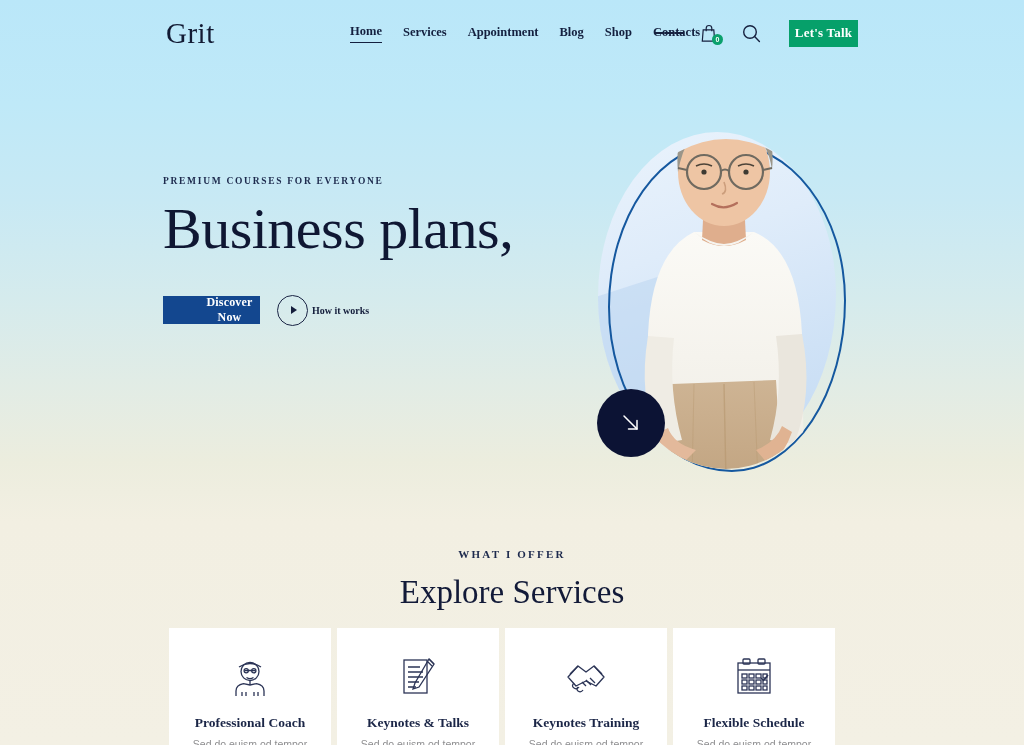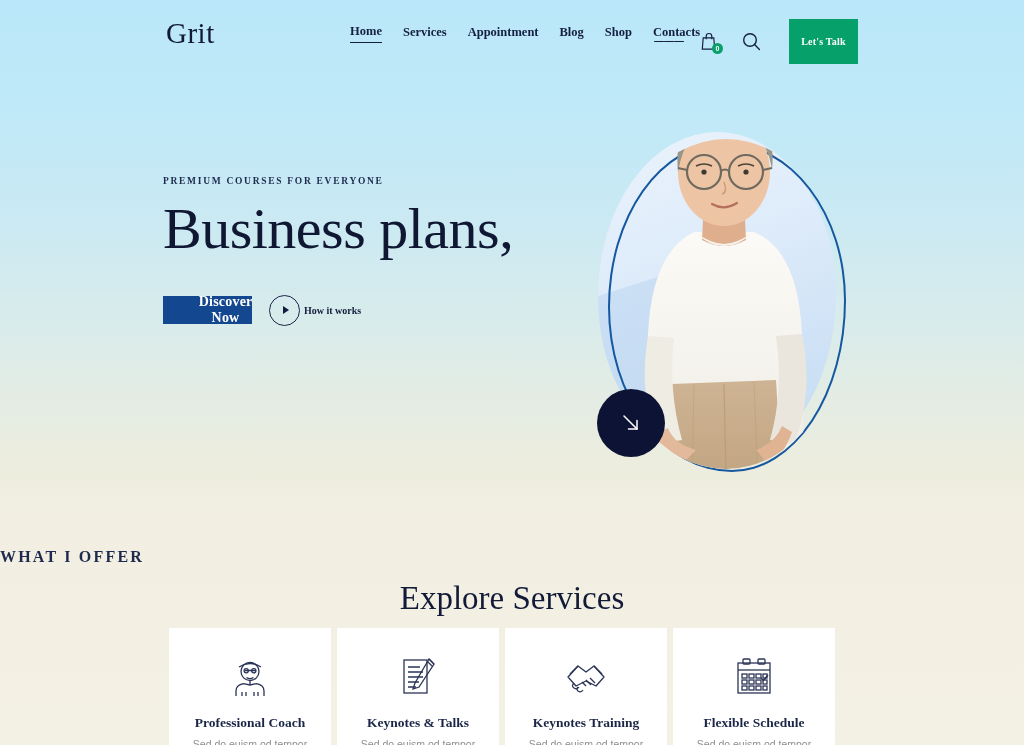--- a/index.html
+++ b/index.html
@@ -119,26 +119,26 @@
     align-items: center;
     justify-content: center;
     line-height: 1;
   }
 
   .search-wrap { margin-left: 14px; cursor:pointer; }
 
   .lets-talk {
     margin-left: 23px;
     width: 69px;
-    height: 45px;
+    height: 27px;
     background: #06a06a;
     color: #ffffff;
     font-family: "Liberation Serif", serif;
     font-weight: bold;
-    font-size: 10px;
+    font-size: 13px;
     letter-spacing: 0.2px;
     border: none;
     display: flex;
     align-items: center;
     justify-content: center;
     cursor: pointer;
   }
 
   
   .hero-left {
@@ -184,28 +184,28 @@
     overflow: visible;
   }
 
   .hero-cta {
     margin-top: 38px;
     display: flex;
     align-items: center;
   }
 
   .btn-primary {
-    width: 89px;
+    width: 97px;
     height: 28px;
     background: #13478f;
     color: #fff;
     border: none;
     font-family: "Liberation Serif", serif;
     font-weight: bold;
-    font-size: 14px;
+    font-size: 12px;
     letter-spacing: 0.2px;
     display: flex;
     align-items: center;
     justify-content: center;
     cursor: pointer;
     padding-left: 36px;
   }
 
   .play-group {
     display: flex;
@@ -304,23 +304,23 @@
 
   
   .services {
     position: absolute;
     left: 0;
     top: 548px;
     width: 1024px;
   }
 
   .svc-eyebrow {
-    text-align: left;
-    font-family: "Liberation Serif", serif;
-    font-size: 16px;
+    text-align: center;
+    font-family: "Liberation Serif", serif;
+    font-size: 11px;
     font-weight: bold;
     letter-spacing: 2.2px;
     color: #1d2a4d;
     text-transform: uppercase;
   }
 
   .svc-title {
     margin-top: 14px;
     text-align: center;
     font-family: "Liberation Serif", serif;

